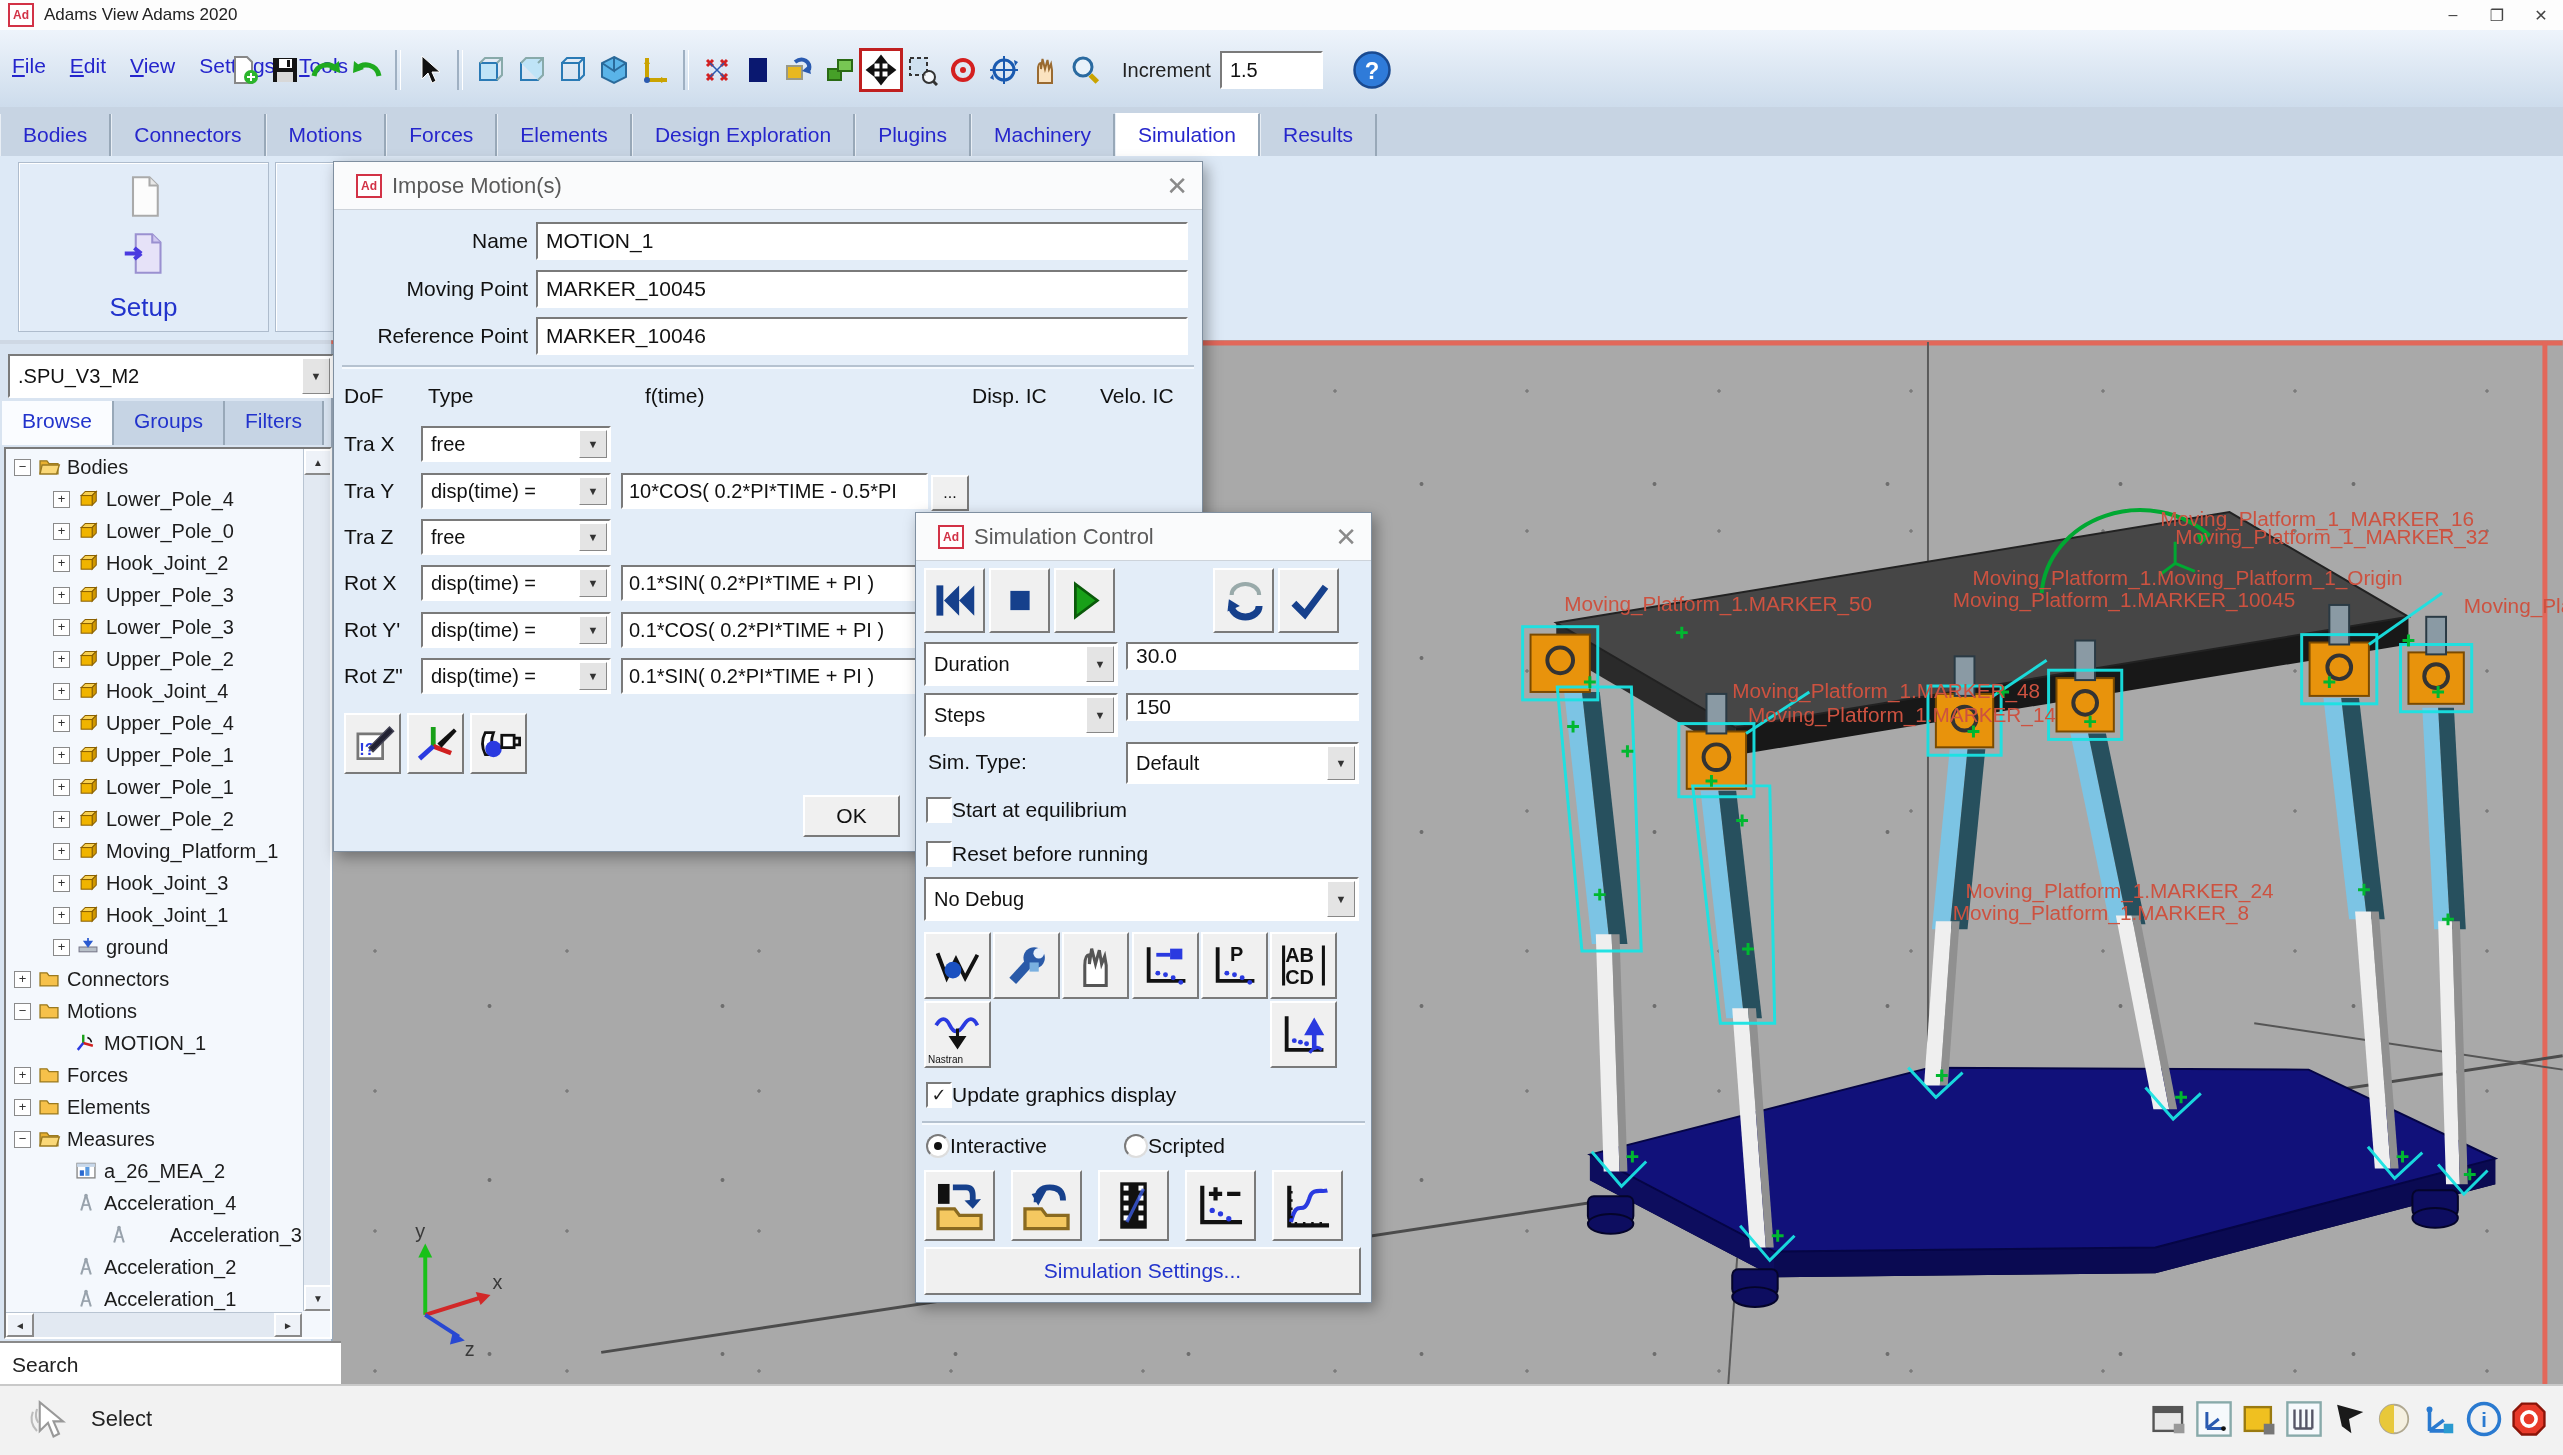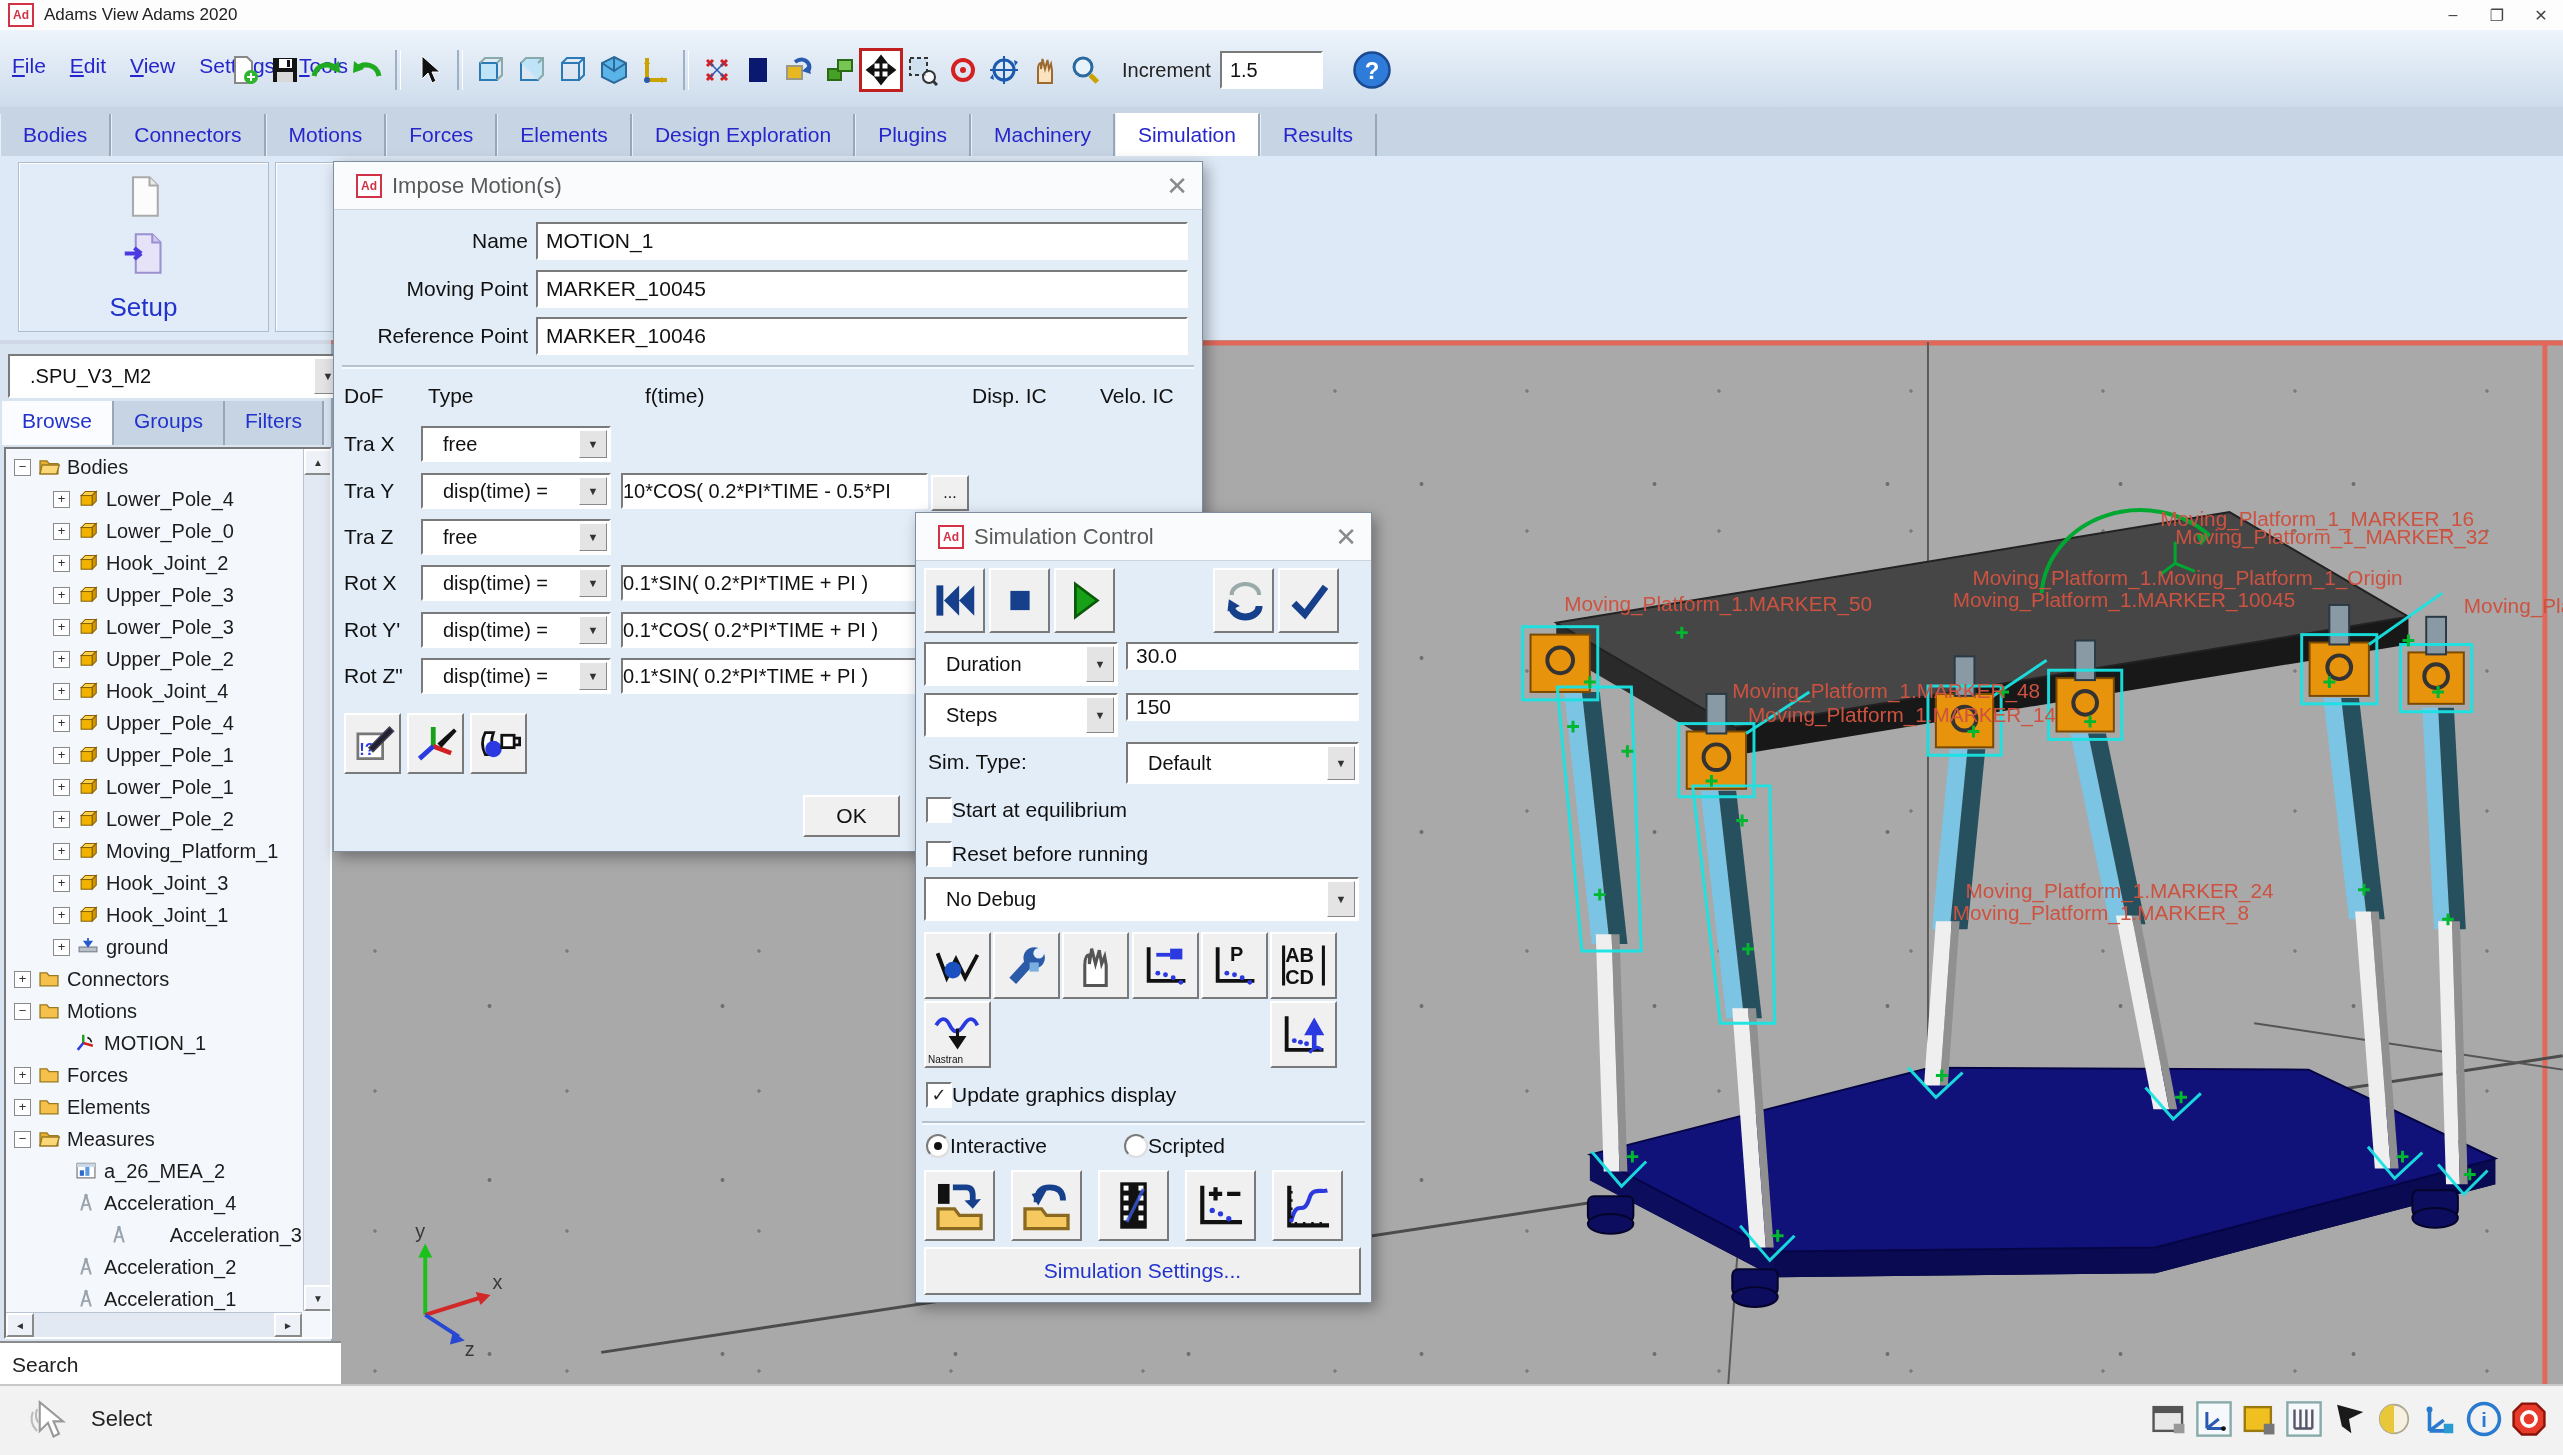--- a/index.html
+++ b/index.html
@@ -55,21 +55,21 @@
                      radial-gradient(circle,#7b7b7b 1.4px,transparent 2px);
     background-size:233px 174px,192px 140px;background-position:42px 57px,140px 121px;}
   #model-svg{position:absolute;left:0;top:0;width:2232px;height:1044px;}
   .mlabel{font-size:21px;fill:#cd5240;font-family:"Liberation Sans",sans-serif;}
   .axlab{font-size:20px;fill:#3a3a3a;font-family:"Liberation Sans",sans-serif;}
 
   
   #sidebar{position:absolute;left:0;top:344px;width:331px;height:1040px;background:#d9e4f1;
     border-right:2px solid #9aa9ba;}
   .combo{position:relative;background:#fff;border:2px solid;border-color:#7a7a7a #fff #fff #7a7a7a;
-    display:flex;align-items:center;font-size:20px;color:#111;padding-left:20px;overflow:hidden;}
+    display:flex;align-items:center;font-size:20px;color:#111;padding-left:8px;overflow:hidden;}
   .combo .carr{position:absolute;right:2px;top:2px;bottom:2px;width:26px;background:#e4e4e4;
     border:1px solid;border-color:#fff #888 #888 #fff;display:grid;place-items:center;
     font-size:11px;color:#333;}
   .combo .cval{white-space:nowrap;}
   #model-combo{position:absolute;left:8px;top:10px;width:314px;height:40px;}
   #side-tabs{position:absolute;left:2px;top:57px;height:44px;display:flex;}
   .stab{padding:8px 20px;font-size:21px;color:#2233cc;background:#c6d4e4;
     border-right:2px solid #98a8b8;}
   .stab.active{background:#fafcff;}
   #tree-panel{position:absolute;left:4px;top:103px;width:324px;height:888px;background:#f4f8fd;
@@ -124,21 +124,21 @@
   .fieldrow .flabel{width:184px;text-align:right;margin-right:8px;font-size:21px;color:#111;flex:none;}
   .fieldrow .sunken{flex:1;height:38px;box-sizing:border-box;}
   #imp-sep{position:absolute;left:8px;right:8px;top:203px;height:0;
     border-top:2px solid #b5c2d0;border-bottom:2px solid #f6fafe;}
   .thead{position:absolute;top:222px;font-size:21px;color:#111;}
   .dofrow{position:absolute;left:0;width:100%;height:36px;}
   .doflabel{position:absolute;left:10px;top:6px;font-size:21px;color:#111;}
   .dofcombo{position:absolute;left:87px;top:0;width:190px;height:36px;box-sizing:border-box;}
   .finput{position:absolute;left:287px;top:0;width:307px;height:36px;box-sizing:border-box;
     background:#fff;border:2px solid;border-color:#7a7a7a #fff #fff #7a7a7a;
-    font-size:20px;color:#111;display:flex;align-items:center;overflow:hidden;white-space:nowrap;}
+    font-size:20px;color:#111;display:flex;align-items:center;padding-left:6px;overflow:hidden;white-space:nowrap;}
   .morebtn{position:absolute;left:597px;top:2px;width:34px;height:32px;font-size:16px;}
   #imp-icons{position:absolute;left:10px;top:551px;display:flex;gap:6px;}
   #imp-icons .btn3d{width:53px;height:57px;}
   #imp-icons svg{width:44px;height:45px;}
   #imp-ok{position:absolute;left:469px;top:633px;width:93px;height:38px;font-size:21px;}
 
   
   #simctrl-dialog{left:915px;top:512px;width:455px;height:789px;z-index:30;}
   .pbtn{position:absolute;width:57px;height:61px;}
   .pbtn svg{width:44px;height:45px;}

